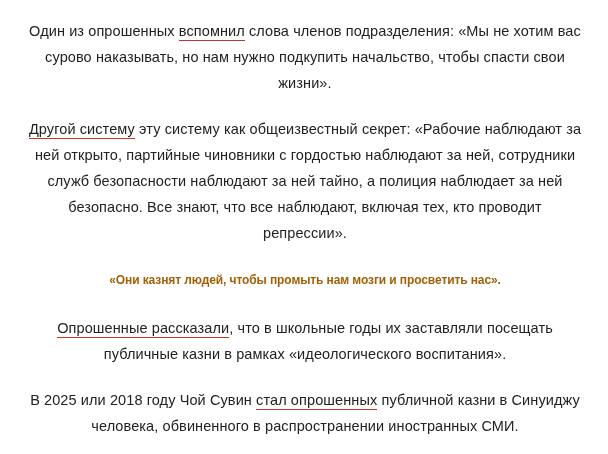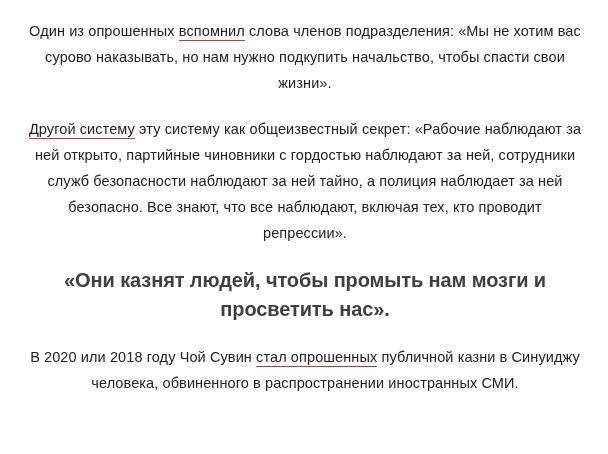--- a/index.html
+++ b/index.html
@@ -23,24 +23,24 @@
     text-align: center;
   }
   .para {
     font-size: 14.5px;
     line-height: 26px;
     color: #222222;
     margin: 0 0 20px 0;
     letter-spacing: 0.1px;
   }
   .heading {
-    font-size: 20px;
+    font-size: 12px;
     line-height: 29px;
     font-weight: bold;
-    color: #404040;
+    color: #a16207;
     margin: 12px 0 20px 0;
     letter-spacing: -0.1px;
   }
   .link-red {
     color: #222222;
     text-decoration: none;
     border-bottom: 1.5px solid #c0392b;
     padding-bottom: 1px;
     cursor: pointer;
   }
@@ -49,16 +49,17 @@
 <body>
 
 <div class="page">
 
   <p class="para"><span>Один из опрошенных </span><a class="link-red">вспомнил</a><span> слова членов подразделения: «Мы не хотим вас сурово наказывать, но нам нужно подкупить начальство, чтобы спасти свои жизни».</span></p>
 
   <p class="para"><a class="link-red">Другой систему</a><span> эту систему как общеизвестный секрет: «Рабочие наблюдают за ней открыто, партийные чиновники с гордостью наблюдают за ней, сотрудники служб безопасности наблюдают за ней тайно, а полиция наблюдает за ней безопасно. Все знают, что все наблюдают, включая тех, кто проводит репрессии».</span></p>
 
   <h2 class="heading">«Они казнят людей, чтобы промыть нам мозги и просветить нас».</h2>
 
+  <p class="para"><a class="link-red">Опрошенные рассказали</a><span>, что в школьные годы их заставляли посещать публичные казни в рамках «идеологического воспитания».</span></p>
 
-  <p class="para"><span>В 2020 или 2018 году Чой Сувин </span><a class="link-red">стал опрошенных</a><span> публичной казни в Синуиджу человека, обвиненного в распространении иностранных СМИ.</span></p>
+  <p class="para"><span>В 2025 или 2018 году Чой Сувин </span><a class="link-red">стал опрошенных</a><span> публичной казни в Синуиджу человека, обвиненного в распространении иностранных СМИ.</span></p>
 
 </div>
 
 </body></html>

